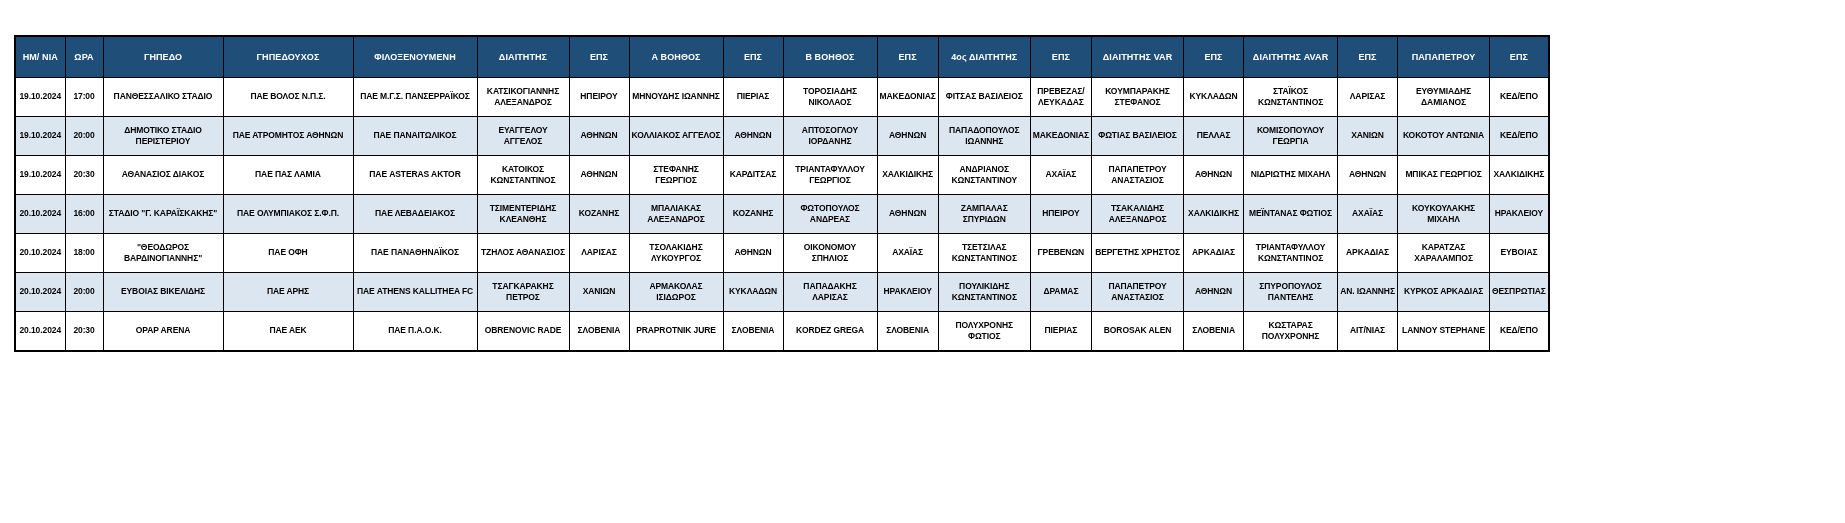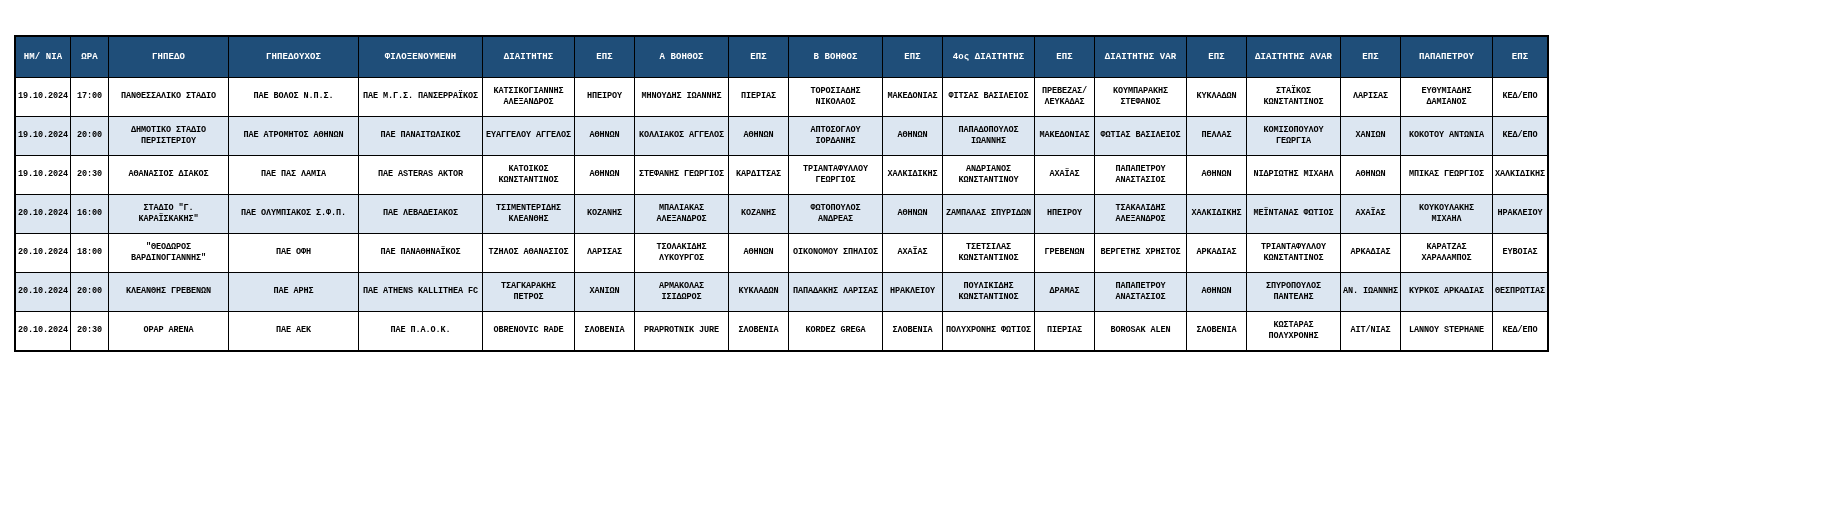--- a/index.html
+++ b/index.html
@@ -9,21 +9,20 @@
     -webkit-font-smoothing:antialiased;
   }
   .table-wrap{
     position:absolute;left:14px;top:35px;
   }
   table.officials{
     border-collapse:collapse;
     table-layout:fixed;
     border:2px solid var(--grid,#000);
     background:#0f172a;
-    font-family:Liberation Mono, monospace;
   }
   table.officials th, table.officials td{
     border:1px solid var(--grid,#000);
     text-align:center;
     vertical-align:middle;
     overflow:hidden;
     padding:1px 2px;
     font-weight:bold;
     word-wrap:break-word;
   }
@@ -199,21 +198,21 @@
           <td>ΒΕΡΓΕΤΗΣ ΧΡΗΣΤΟΣ</td>
           <td>ΑΡΚΑΔΙΑΣ</td>
           <td>ΤΡΙΑΝΤΑΦΥΛΛΟΥ ΚΩΝΣΤΑΝΤΙΝΟΣ</td>
           <td>ΑΡΚΑΔΙΑΣ</td>
           <td>ΚΑΡΑΤΖΑΣ ΧΑΡΑΛΑΜΠΟΣ</td>
           <td>ΕΥΒΟΙΑΣ</td>
         </tr>
         <tr>
           <td>20.10.2024</td>
           <td>20:00</td>
-          <td>ΚΛΕΑΝΘΗΣ ΓΡΕΒΕΝΩΝ</td>
+          <td>ΕΥΒΟΙΑΣ ΒΙΚΕΛΙΔΗΣ</td>
           <td>ΠΑΕ ΑΡΗΣ</td>
           <td>ΠΑΕ ATHENS KALLITHEA FC</td>
           <td>ΤΣΑΓΚΑΡΑΚΗΣ ΠΕΤΡΟΣ</td>
           <td>ΧΑΝΙΩΝ</td>
           <td>ΑΡΜΑΚΟΛΑΣ ΙΣΙΔΩΡΟΣ</td>
           <td>ΚΥΚΛΑΔΩΝ</td>
           <td>ΠΑΠΑΔΑΚΗΣ ΛΑΡΙΣΑΣ</td>
           <td>ΗΡΑΚΛΕΙΟΥ</td>
           <td>ΠΟΥΛΙΚΙΔΗΣ ΚΩΝΣΤΑΝΤΙΝΟΣ</td>
           <td>ΔΡΑΜΑΣ</td>

